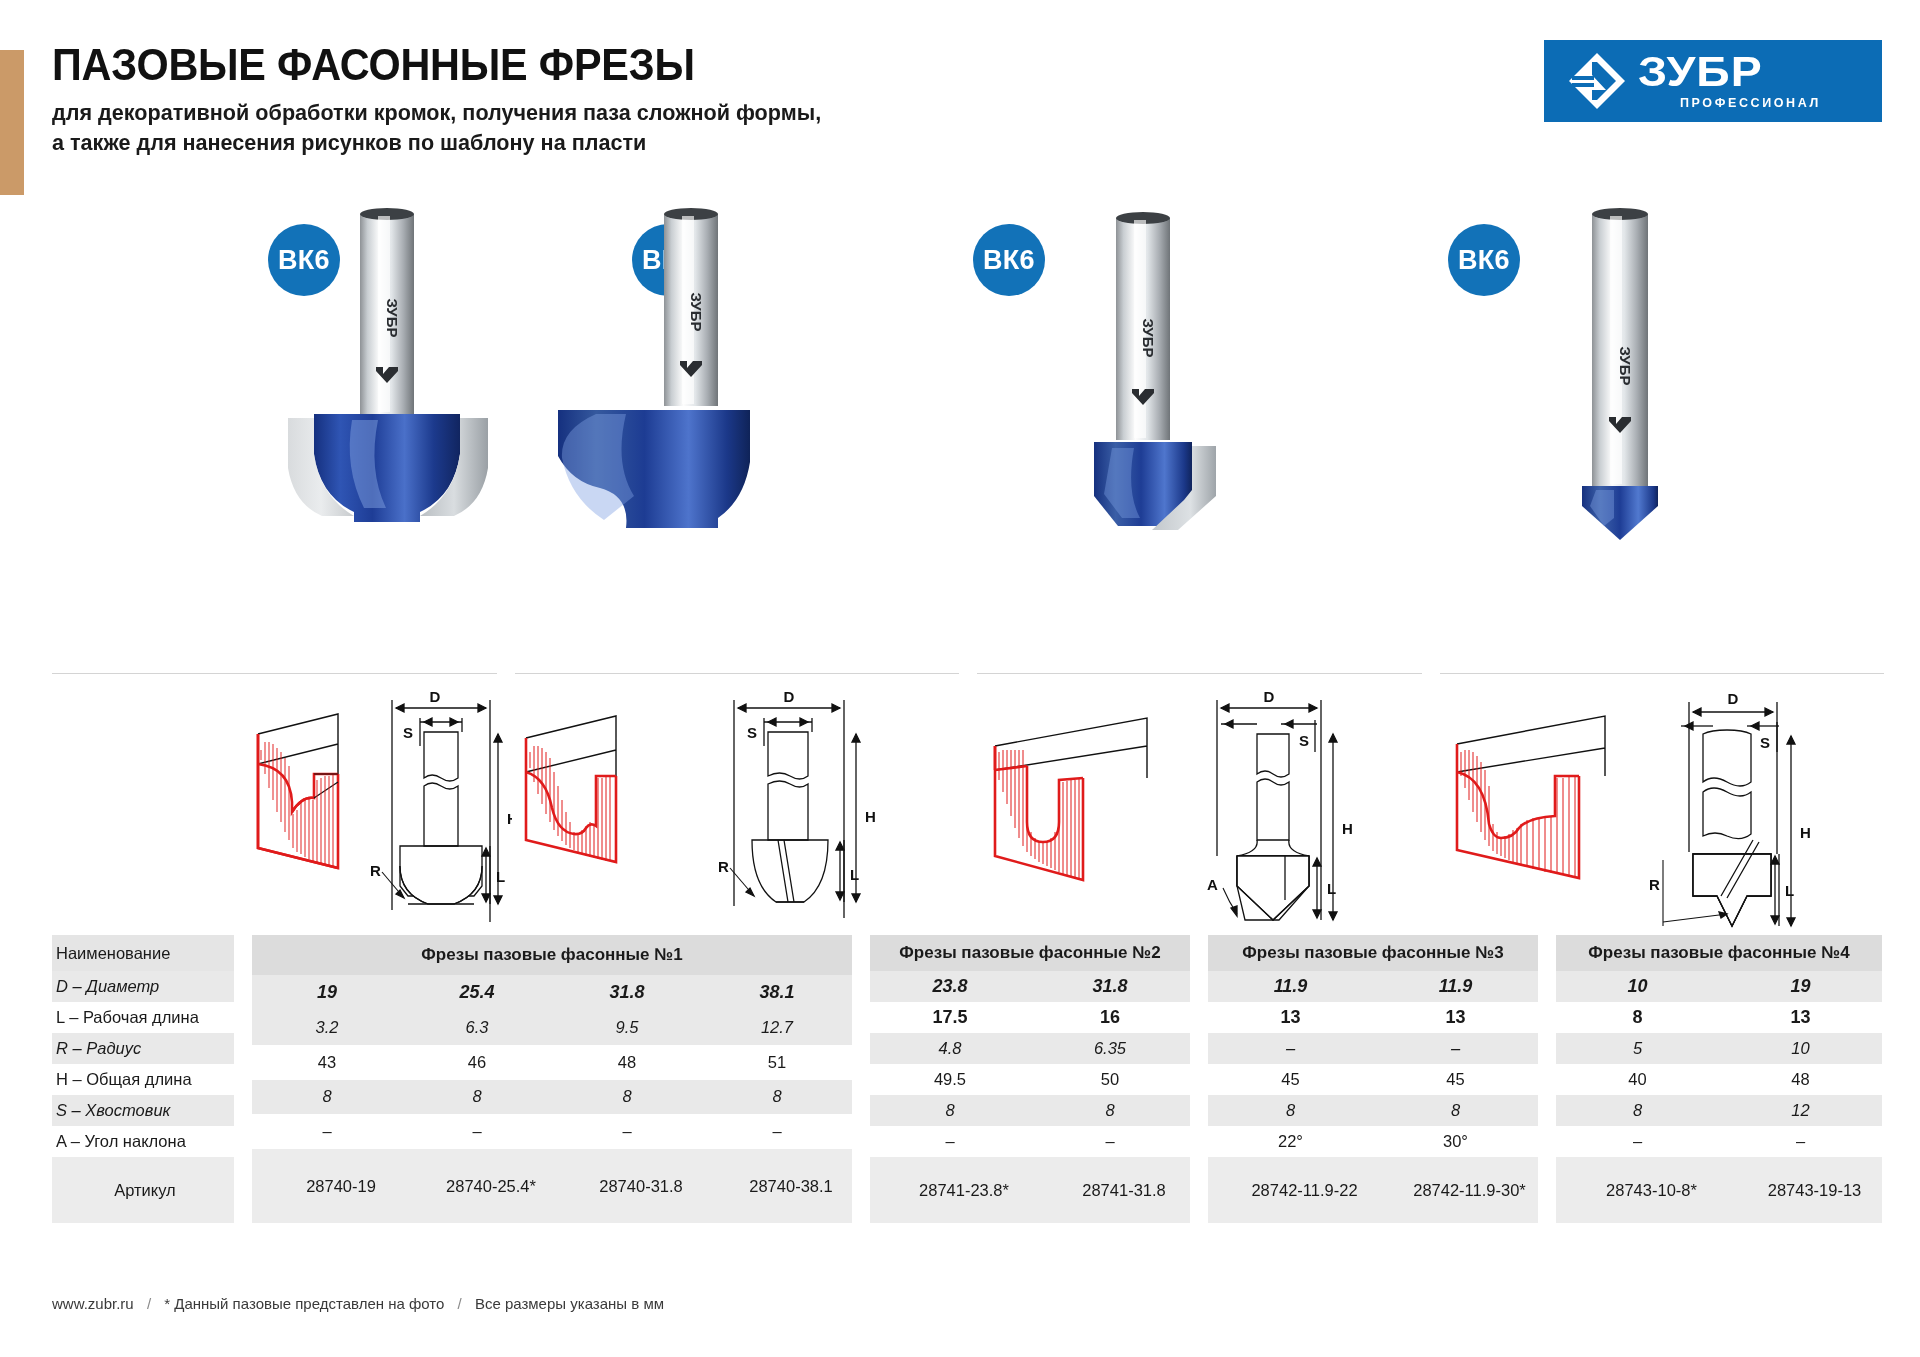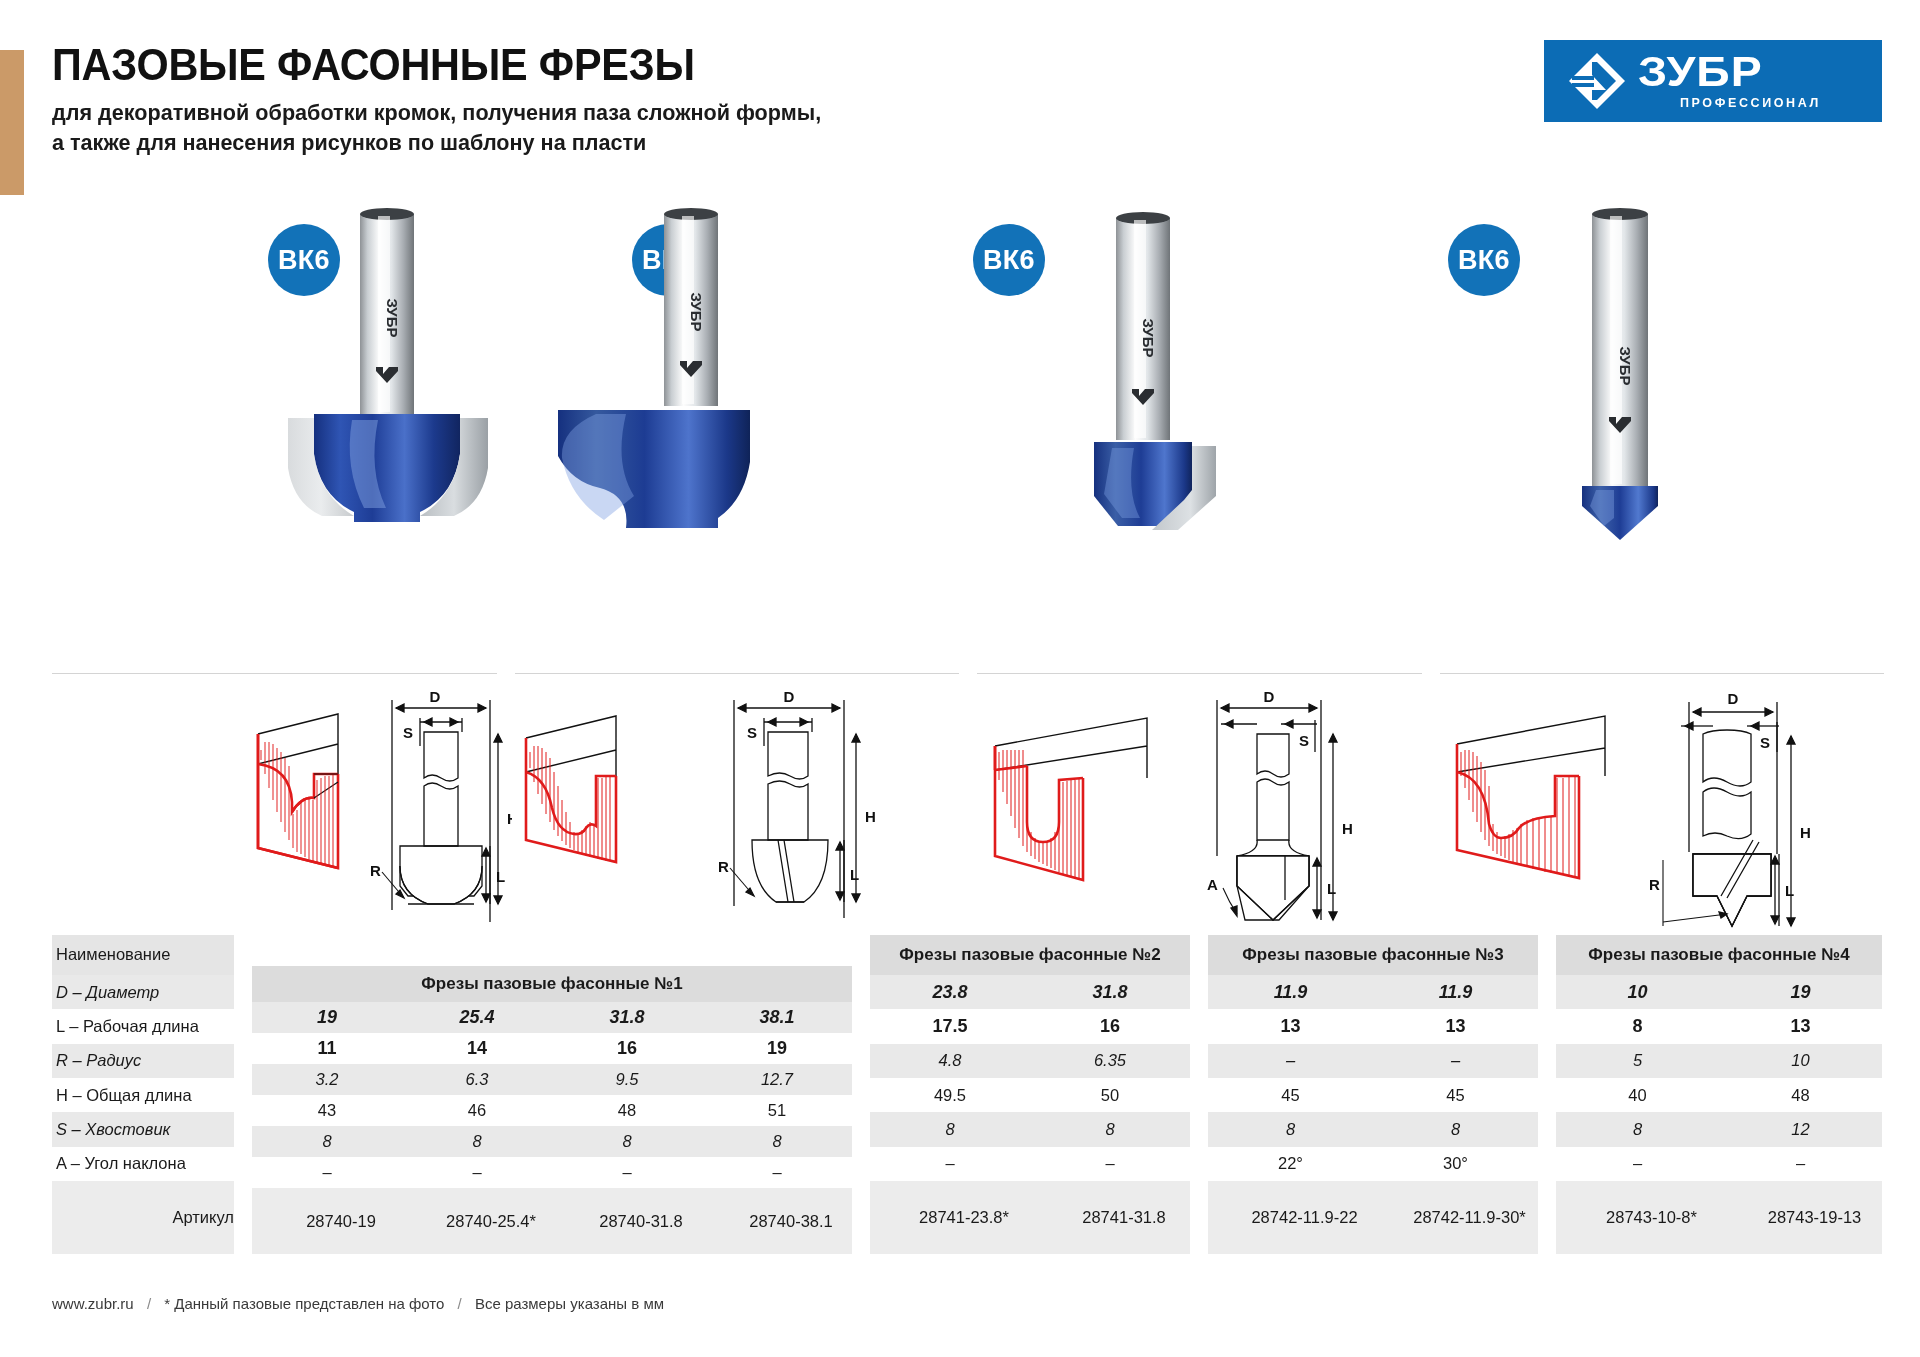--- a/index.html
+++ b/index.html
@@ -99,21 +99,21 @@
   }
   .grp{margin-left:18px;}
   .grp:first-child{margin-left:0;}
   td.shade{background:#e9e9e9;font-style:italic;}
   td.head{
     background:#dcdcdc;font-weight:bold;font-size:17px;height:36px;
   }
   td.headblank{background:#e5e5e5;height:36px;}
   td.b{font-weight:bold;font-size:18px;}
   td.art{height:66px;background:#ececec;font-size:16.5px;padding-left:28px;}
-  td.artlabel{height:66px;background:#ececec;text-align:right;padding-left:4px;}
+  td.artlabel{height:66px;background:#ececec;text-align:center;padding-left:4px;}
 
   
   .footer{
     position:absolute;left:52px;top:1295px;
     font-size:15px;color:#3a3a3a;white-space:nowrap;
   }
   .footer .sl{margin:0 9px;color:#8a8a8a;}
 </style>
 </head>
 <body>
@@ -611,44 +611,38 @@
         </tr>
       <tr>
           <td>A – Угол наклона</td>
         </tr>
       <tr>
           <td class="artlabel">Артикул</td>
         </tr>
     </tbody>
   </table>
 
-  <table class="tbl grp" style="width:600px;margin-top:31px;">
+  <table class="tbl grp" style="width:600px;">
     <colgroup>
         <col style="width:25%">
         <col style="width:25%">
         <col style="width:25%">
         <col style="width:25%">
       </colgroup>
     <tbody>
       <tr>
           <td class="head" colspan="4">Фрезы пазовые фасонные №1</td>
         </tr>
       <tr>
         <td class="shade b">19</td>
         <td class="shade b">25.4</td>
         <td class="shade b">31.8</td>
         <td class="shade b">38.1</td>
       </tr>
       <tr>
-        <td class="b">11</td>
-        <td class="b">14</td>
-        <td class="b">16</td>
-        <td class="b">19</td>
-      </tr>
-      <tr>
         <td class="shade">3.2</td>
         <td class="shade">6.3</td>
         <td class="shade">9.5</td>
         <td class="shade">12.7</td>
       </tr>
       <tr>
         <td>43</td>
         <td>46</td>
         <td>48</td>
         <td>51</td>

